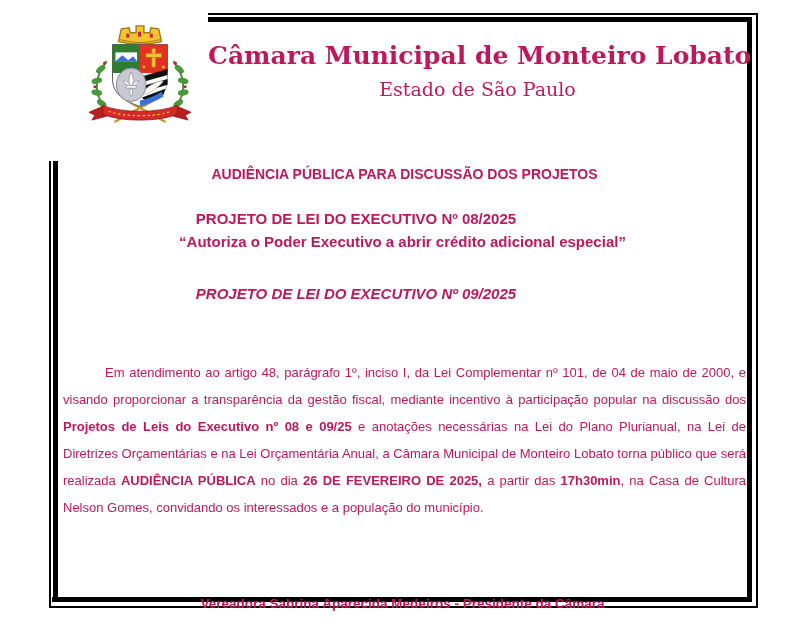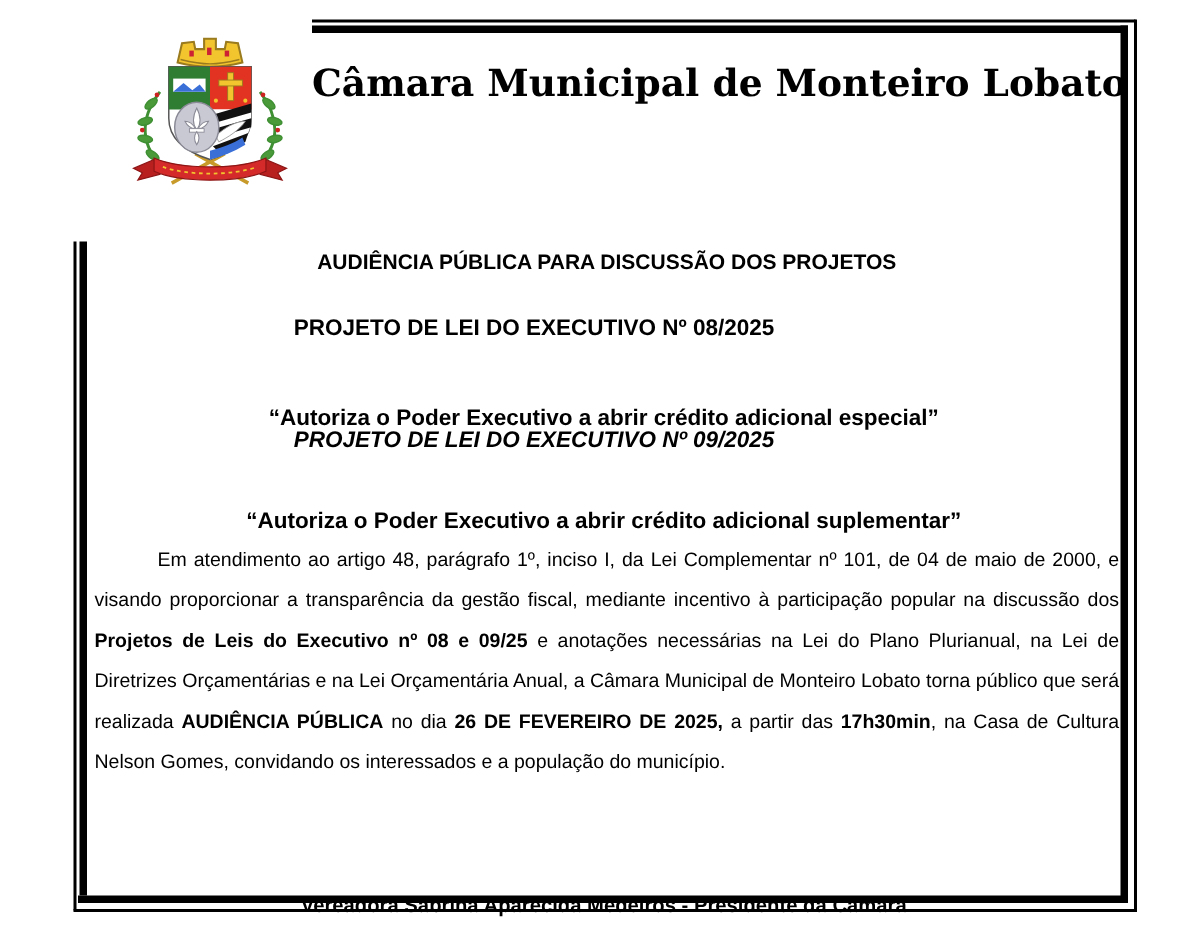--- a/index.html
+++ b/index.html
@@ -2,21 +2,21 @@
 <html><head>
 <meta charset="utf-8">
 <style>
   html,body{margin:0;padding:0;background:#ffffff;}
   .page{
     position:relative;
     width:794px;height:629px;
     background:#ffffff;
     overflow:hidden;
     font-family:"Liberation Sans", sans-serif;
-    color:#000000;
+    color:#be185d;
   }
   
   .seg{position:absolute;background:#000;}
   
   .crest{position:absolute;left:80px;top:20px;width:120px;height:106px;}
   .title{
     position:absolute;left:208px;top:40px;width:539px;
     text-align:center;
     font-family:"DejaVu Serif","Liberation Serif",serif;
     font-weight:bold;font-size:25px;line-height:32px;
@@ -29,21 +29,21 @@
     font-weight:normal;font-size:19px;line-height:26px;
   }
   
   .h-main{
     position:absolute;left:58px;top:165px;width:693px;
     text-align:center;font-weight:bold;font-size:14px;line-height:19px;
   }
   .proj-title{position:absolute;left:58px;width:596px;text-align:center;
     font-weight:bold;font-size:15px;line-height:20px;}
   .proj-quote{position:absolute;left:58px;width:689px;text-align:center;
-    font-weight:bold;font-size:15px;line-height:20px;margin-top:37px;}
+    font-weight:bold;font-size:15px;line-height:20px;}
   .pt1{top:209px;} .pq1{top:232px;} .pt2{top:284px;font-style:italic;} .pq2{top:301px;}
   
   .body-par{
     position:absolute;left:63px;top:339px;width:683px;
     font-size:13px;line-height:27px;
     text-align:justify;text-indent:42px;margin-top:20px;
   }
   .body-par b{font-weight:bold;}
   
   .sigs{
@@ -131,28 +131,28 @@
 
     <g>
       <path d="M22,88 L8,94 L14,97 L11,102 L26,98 Z" fill="#b82020" stroke="#8d1515" stroke-width="0.8"></path>
       <path d="M98,88 L112,94 L106,97 L109,102 L94,98 Z" fill="#b82020" stroke="#8d1515" stroke-width="0.8"></path>
       <path d="M22,87 C40,95 80,95 98,87 L98,96 C80,104 40,104 22,96 Z" fill="#d42a2a" stroke="#8d1515" stroke-width="0.8"></path>
       <path d="M28,93 C44,99 76,99 92,93" fill="none" stroke="#f2c42e" stroke-width="1.2" stroke-dasharray="2.5 2.5"></path>
     </g>
   </svg>
 
   <div class="title">Câmara Municipal de Monteiro Lobato</div>
+  <div class="subtitle">Estado de São Paulo</div>
 
   <div class="h-main">AUDIÊNCIA PÚBLICA PARA DISCUSSÃO DOS PROJETOS</div>
 
   <div class="proj-title pt1">PROJETO DE LEI DO EXECUTIVO Nº 08/2025</div>
   <div class="proj-quote pq1">“Autoriza o Poder Executivo a abrir crédito adicional especial”</div>
 
   <div class="proj-title pt2">PROJETO DE LEI DO EXECUTIVO Nº 09/2025</div>
-  <div class="proj-quote pq2">“Autoriza o Poder Executivo a abrir crédito adicional suplementar”</div>
 
   <p class="body-par"><span>Em atendimento ao artigo 48, parágrafo 1º, inciso I, da Lei Complementar nº 101, de 04 de maio de 2000, e visando proporcionar a transparência da gestão fiscal, mediante incentivo à participação popular na discussão dos </span><b>Projetos de Leis do Executivo nº 08 e 09/25</b><span> e anotações necessárias na Lei do Plano Plurianual, na Lei de Diretrizes Orçamentárias e na Lei Orçamentária Anual, a Câmara Municipal de Monteiro Lobato torna público que será realizada </span><b>AUDIÊNCIA PÚBLICA</b><span> no dia </span><b>26 DE FEVEREIRO DE 2025,</b><span> a partir das </span><b>17h30min</b><span>, na Casa de Cultura Nelson Gomes, convidando os interessados e a população do município.</span></p>
 
   <div class="sigs">
     <div>Vereadora Sabrina Aparecida Medeiros - Presidente da Câmara</div>
   </div>
 
 </div>
 
 </body></html>

